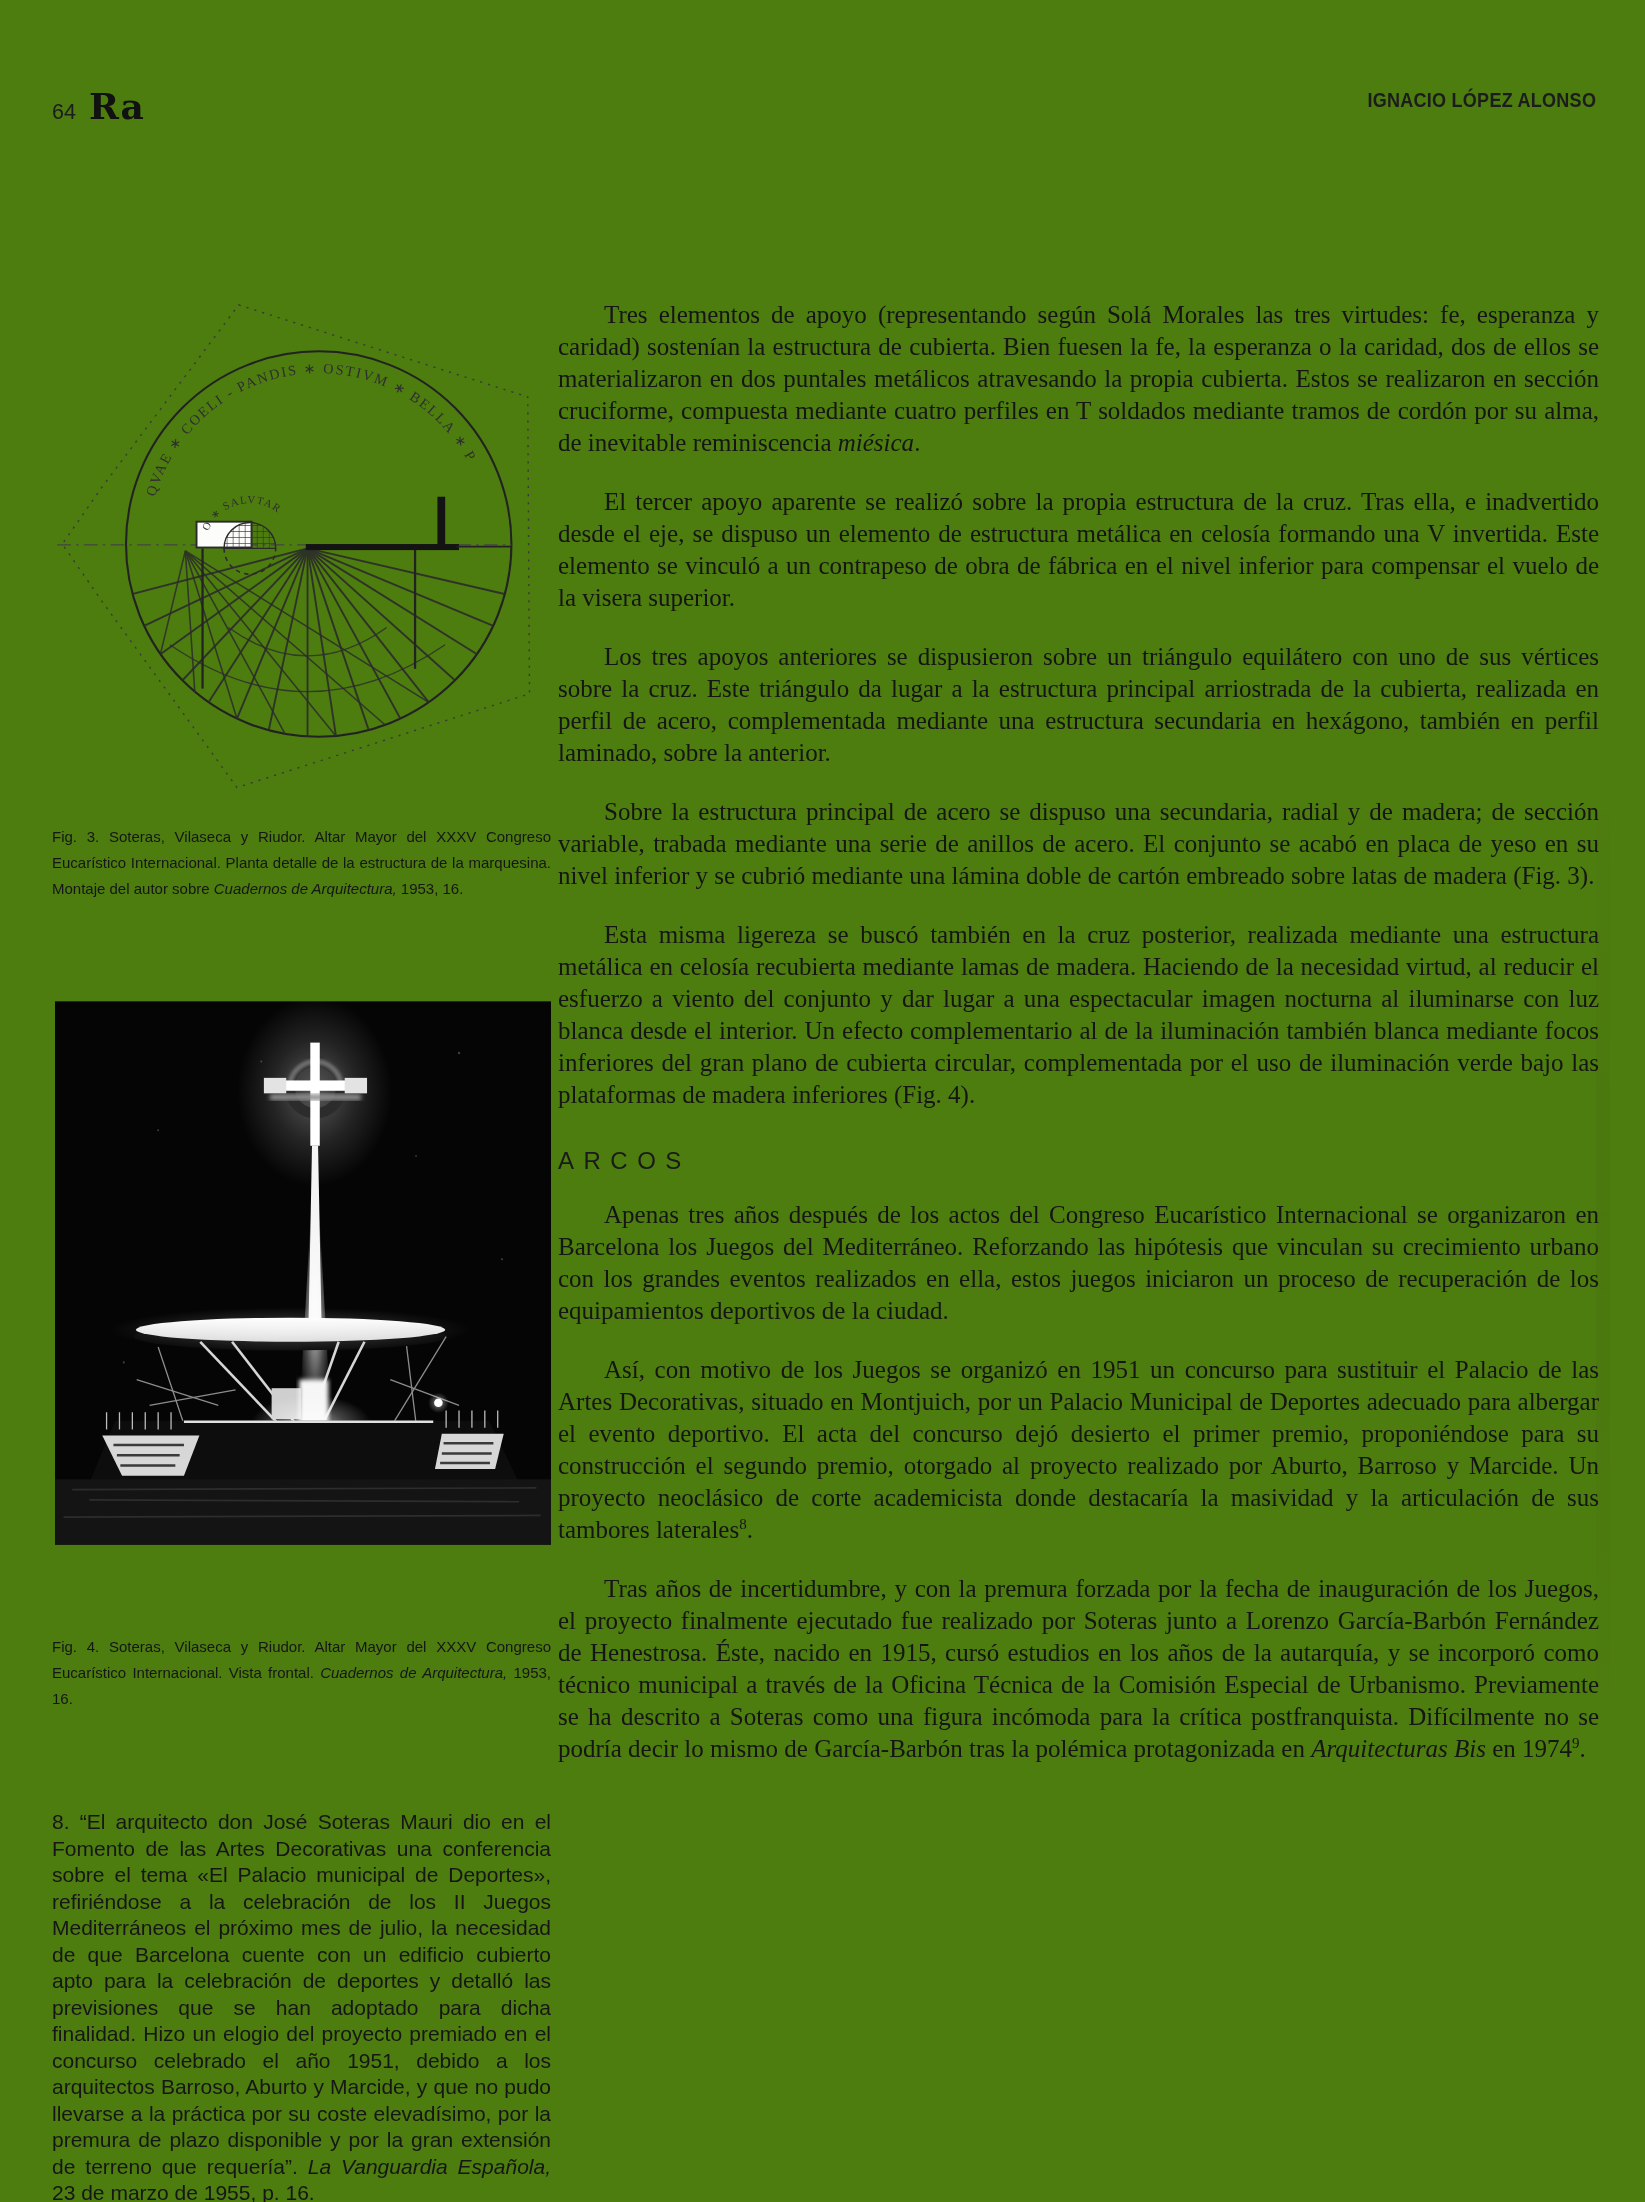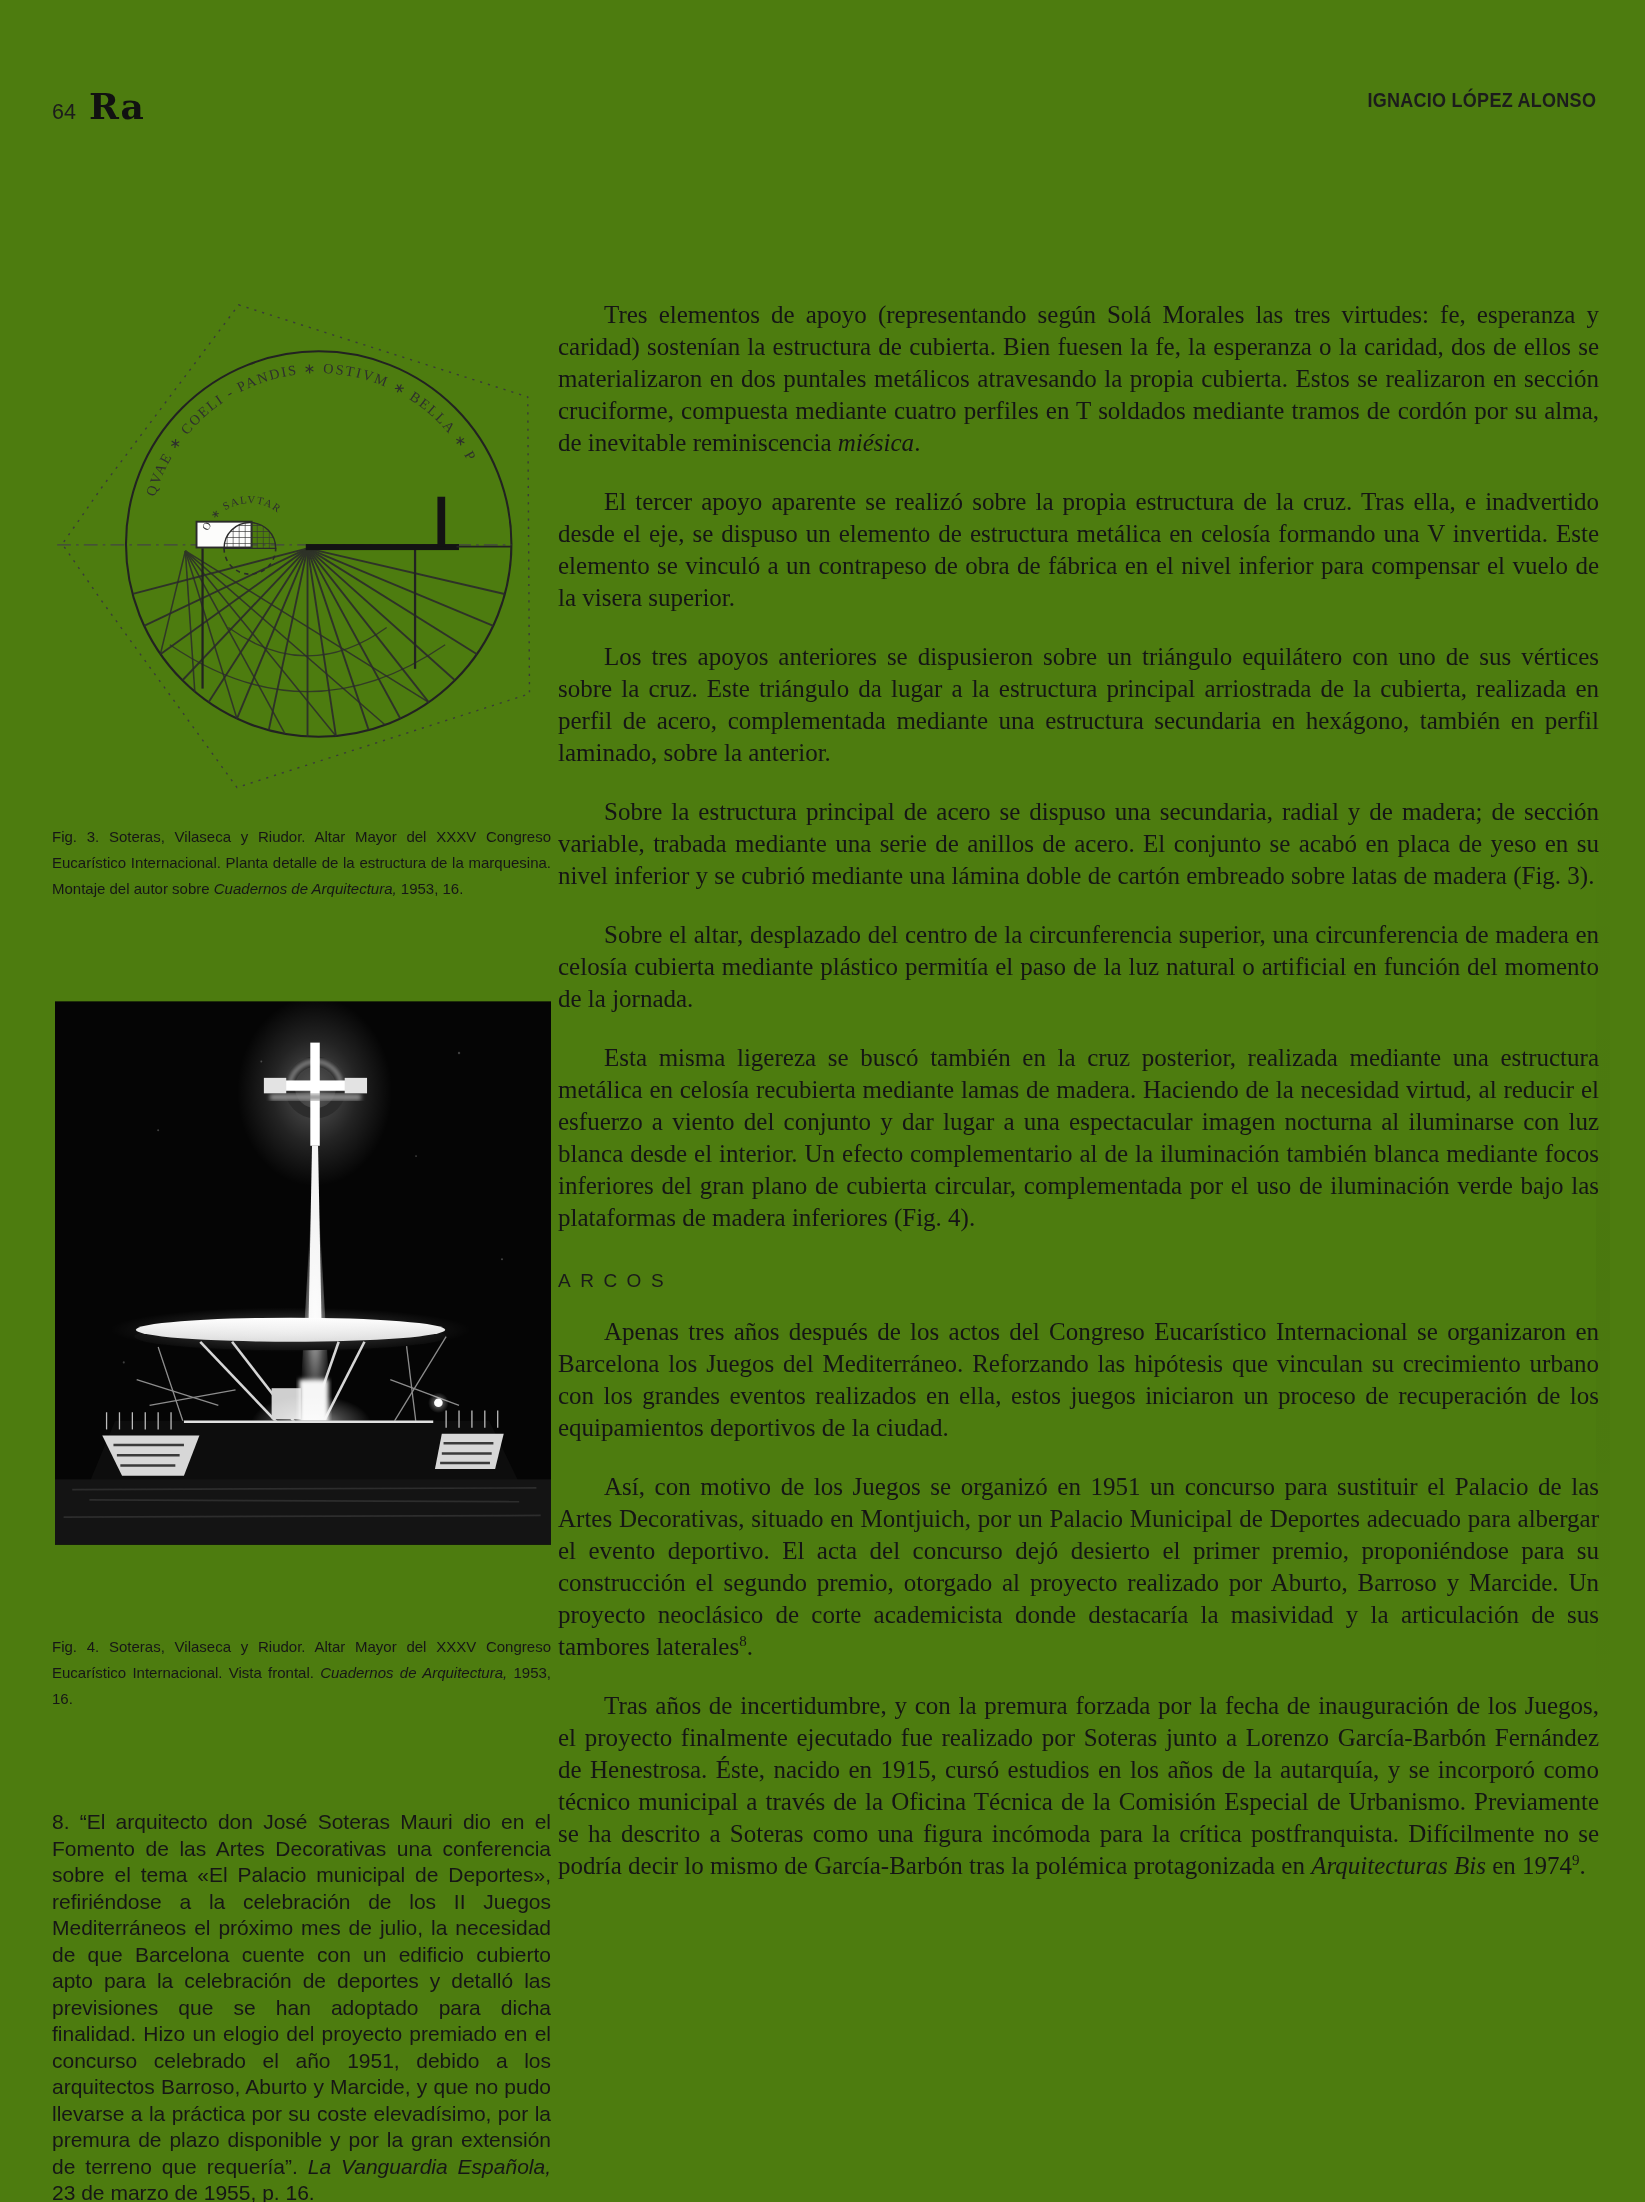--- a/index.html
+++ b/index.html
@@ -42,21 +42,21 @@
   }
   .it{font-style:italic;}
   
   .para{
     font-size:25px;line-height:32px;text-align:justify;
     text-indent:46px;margin:12px 0 27px 0;
   }
   .para sup{font-size:.6em;line-height:0;vertical-align:super;}
   .arcos{
     font-family:"Liberation Sans",sans-serif;
-    font-size:19px;font-weight:500;letter-spacing:9.5px;
+    font-size:24px;font-weight:500;letter-spacing:9.5px;
     margin:36px 0 24px 0;color:#1a1a1a;
   }
   .scan-streak{
     position:absolute;right:36px;top:757px;width:13.8px;height:989px;
     background:linear-gradient(to bottom, rgba(0,0,0,0), rgba(0,0,0,.035), rgba(0,0,0,0));
     pointer-events:none;
   }
 </style>
 </head>
 <body>
@@ -272,21 +272,20 @@
 
     <p class="para"><span>Tres elementos de apoyo (representando según Solá Morales las tres virtudes: fe, esperanza y caridad) sostenían la estructura de cubierta. Bien fuesen la fe, la esperanza o la caridad, dos de ellos se materializaron en dos puntales metálicos atravesando la propia cubierta. Estos se realizaron en sección cruciforme, compuesta mediante cuatro perfiles en T soldados mediante tramos de cordón por su alma, de inevitable reminiscencia </span><span class="it">miésica</span><span>.</span></p>
 
     <p class="para">El tercer apoyo aparente se realizó sobre la propia estructura de la cruz. Tras ella, e inadvertido desde el eje, se dispuso un elemento de estructura metálica en celosía formando una V invertida. Este elemento se vinculó a un contrapeso de obra de fábrica en el nivel inferior para compensar el vuelo de la visera superior.</p>
 
     <p class="para">Los tres apoyos anteriores se dispusieron sobre un triángulo equilátero con uno de sus vértices sobre la cruz. Este triángulo da lugar a la estructura principal arriostrada de la cubierta, realizada en perfil de acero, complementada mediante una estructura secundaria en hexágono, también en perfil laminado, sobre la anterior.</p>
 
 
     <p class="para">Sobre la estructura principal de acero se dispuso una secundaria, radial y de madera; de sección variable, trabada mediante una serie de anillos de acero. El conjunto se acabó en placa de yeso en su nivel inferior y se cubrió mediante una lámina doble de cartón embreado sobre latas de madera (Fig. 3).</p>
 
-    <p class="para">Sobre el altar, desplazado del centro de la circunferencia superior, una circunferencia de madera en celosía cubierta mediante plástico permitía el paso de la luz natural o artificial en función del momento de la jornada.</p>
 
     <p class="para">Esta misma ligereza se buscó también en la cruz posterior, realizada mediante una estructura metálica en celosía recubierta mediante lamas de madera. Haciendo de la necesidad virtud, al reducir el esfuerzo a viento del conjunto y dar lugar a una espectacular imagen nocturna al iluminarse con luz blanca desde el interior. Un efecto complementario al de la iluminación también blanca mediante focos inferiores del gran plano de cubierta circular, complementada por el uso de iluminación verde bajo las plataformas de madera inferiores (Fig. 4).</p>
 
     <h2 class="arcos">ARCOS</h2>
 
     <p class="para">Apenas tres años después de los actos del Congreso Eucarístico Internacional se organizaron en Barcelona los Juegos del Mediterráneo. Reforzando las hipótesis que vinculan su crecimiento urbano con los grandes eventos realizados en ella, estos juegos iniciaron un proceso de recuperación de los equipamientos deportivos de la ciudad.</p>
 
     <p class="para"><span>Así, con motivo de los Juegos se organizó en 1951 un concurso para sustituir el Palacio de las Artes Decorativas, situado en Montjuich, por un Palacio Municipal de Deportes adecuado para albergar el evento deportivo. El acta del concurso dejó desierto el primer premio, proponiéndose para su construcción el segundo premio, otorgado al proyecto realizado por Aburto, Barroso y Marcide. Un proyecto neoclásico de corte academicista donde destacaría la masividad y la articulación de sus tambores laterales</span><sup>8</sup><span>.</span></p>
 
     <p class="para"><span>Tras años de incertidumbre, y con la premura forzada por la fecha de inauguración de los Juegos, el proyecto finalmente ejecutado fue realizado por Soteras junto a Lorenzo García-Barbón Fernández de Henestrosa. Éste, nacido en 1915, cursó estudios en los años de la autarquía, y se incorporó como técnico municipal a través de la Oficina Técnica de la Comisión Especial de Urbanismo. Previamente se ha descrito a Soteras como una figura incómoda para la crítica postfranquista. Difícilmente no se podría decir lo mismo de García-Barbón tras la polémica protagonizada en </span><span class="it">Arquitecturas Bis</span><span> en 1974</span><sup>9</sup><span>.</span></p>

